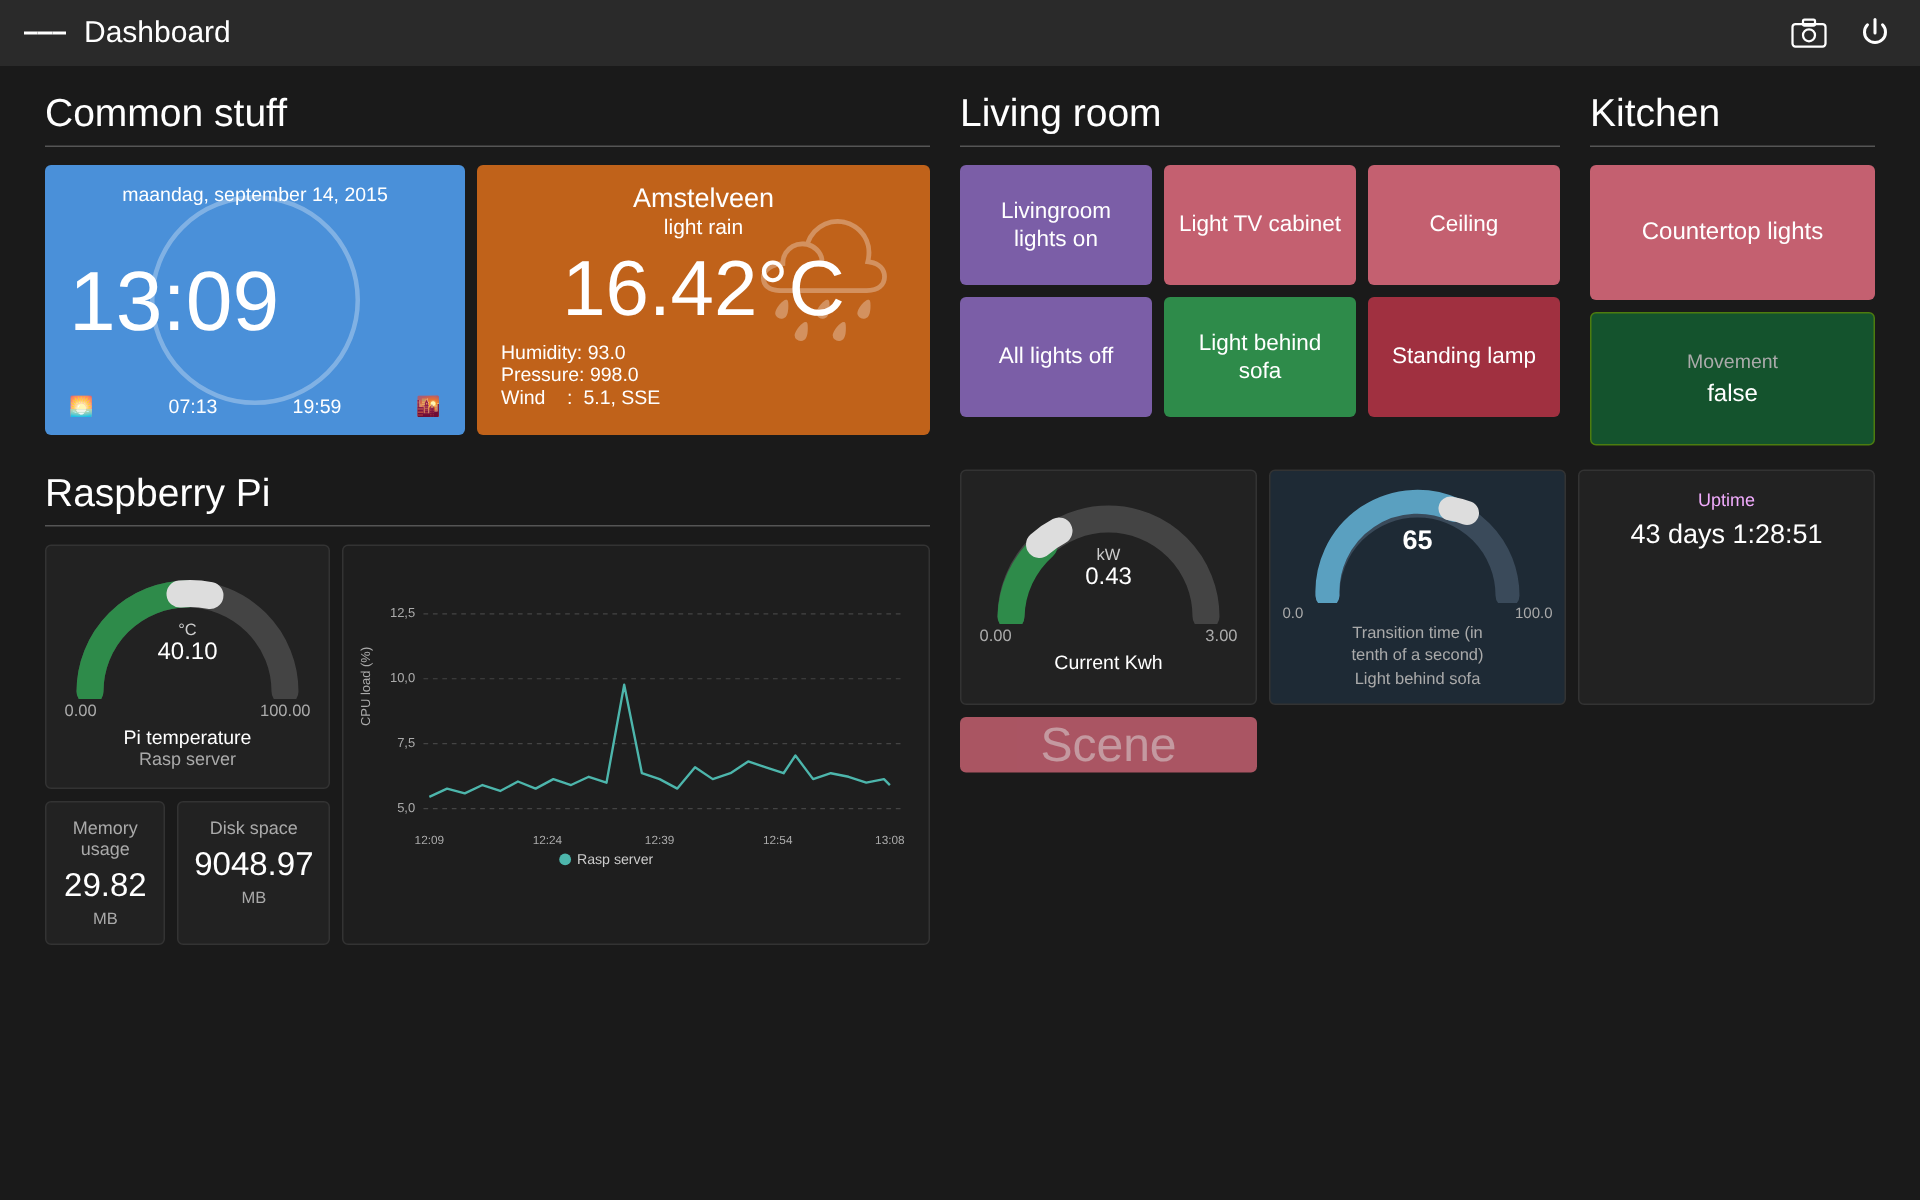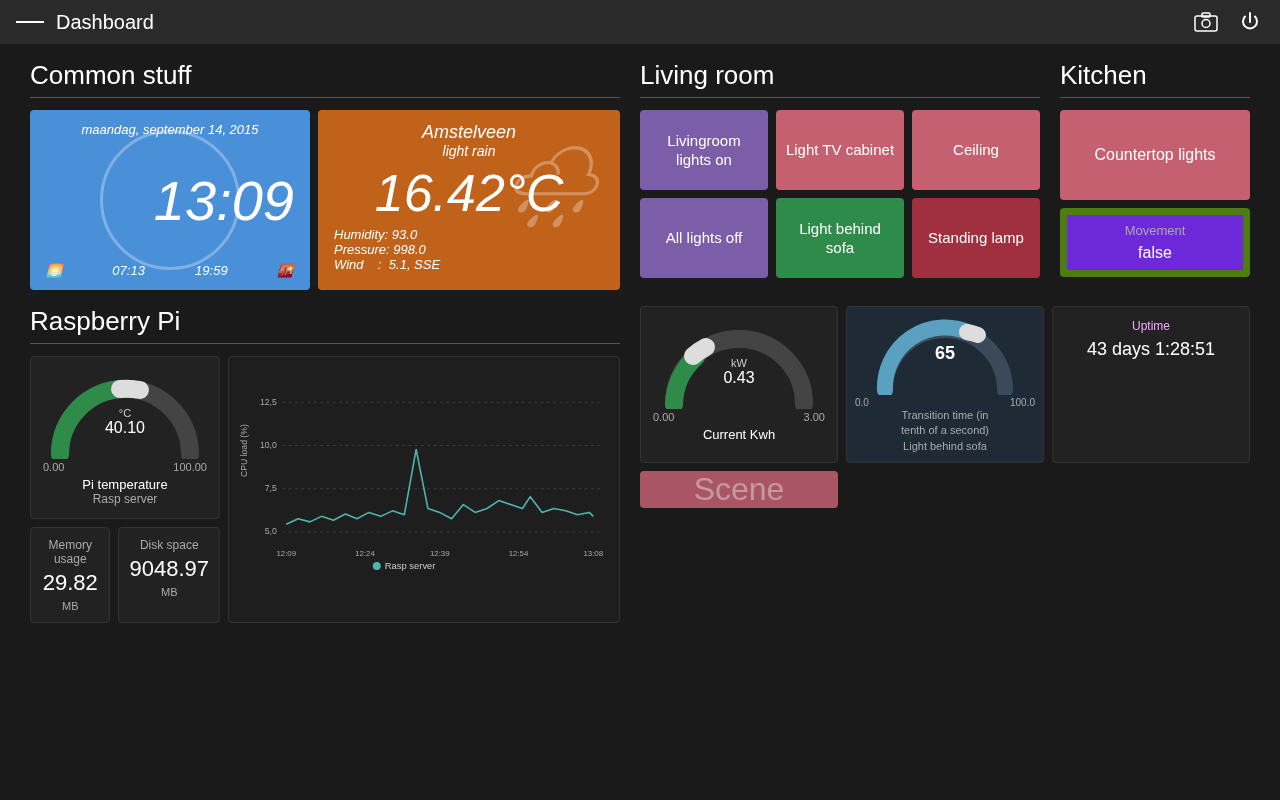--- a/index.html
+++ b/index.html
@@ -51,21 +51,20 @@
     .section-header {
       font-size: 26px;
       font-weight: 400;
       margin-bottom: 12px;
       padding-bottom: 6px;
       border-bottom: 1px solid #555;
     }
     .common-stuff-content {
       display: flex;
       gap: 8px;
-      font-style: italic;
     }
 
     
     .clock-tile {
       background: #4a90d9;
       border-radius: 4px;
       padding: 12px 16px;
       width: 280px;
       min-height: 180px;
       position: relative;
@@ -83,21 +82,21 @@
       height: 140px;
       border: 3px solid rgba(255,255,255,0.3);
       border-radius: 50%;
       top: 50%;
       left: 50%;
       transform: translate(-50%, -50%);
     }
     .clock-time {
       font-size: 56px;
       font-weight: 300;
-      text-align: right;
+      text-align: left;
       margin: 8px 0;
     }
     .clock-sun {
       display: flex;
       justify-content: space-between;
       font-size: 13px;
       align-items: center;
     }
 
     
@@ -169,24 +168,24 @@
 
     .kitchen-grid {
       display: grid;
       grid-template-columns: 1fr;
       grid-template-rows: auto auto;
       gap: 8px;
     }
 
     
     .movement-tile {
-      background: #6d28d9;
-      border: 7px solid #4d7c0f;
-      border-radius: 4px;
-      padding: 8px;
+      background: #14532d;
+      border: 1px solid #4d7c0f;
+      border-radius: 4px;
+      padding: 24px;
       text-align: center;
     }
     .movement-label {
       font-size: 13px;
       color: #aaa;
     }
     .movement-value {
       font-size: 16px;
       margin-top: 6px;
     }

